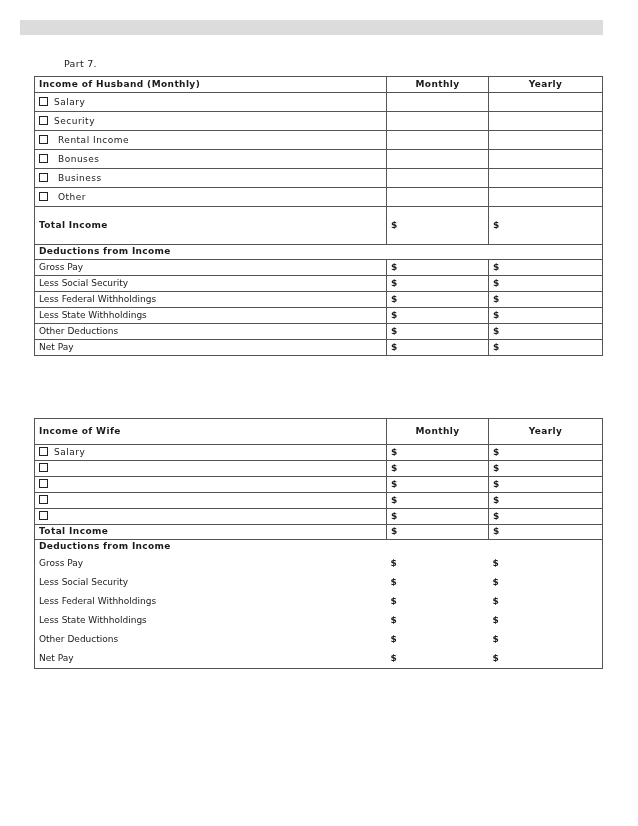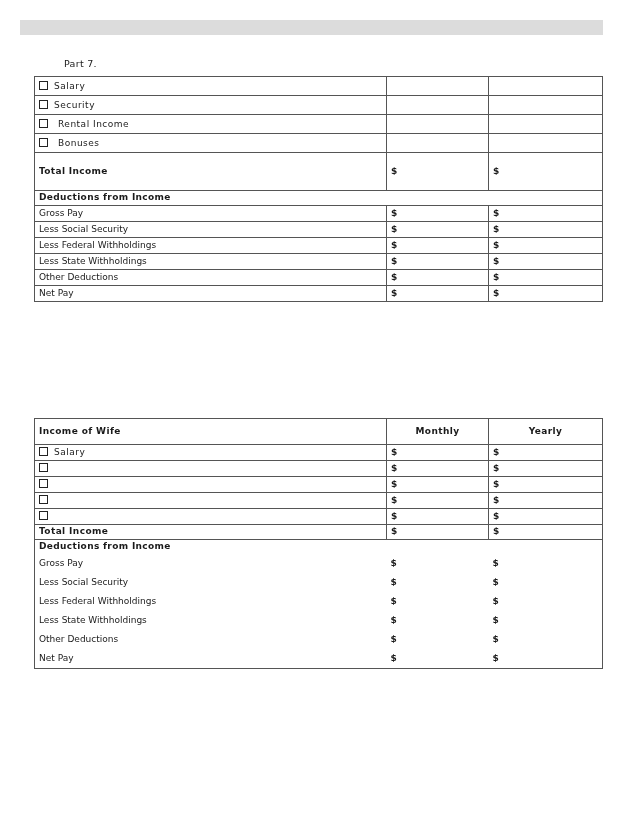--- a/index.html
+++ b/index.html
@@ -135,20 +135,25 @@
 
   <div class="part-label">Part 7.</div>
 
   <table class="form-table" id="table-husband">
     <colgroup>
       <col class="c-label">
         <col class="c-month">
         <col class="c-year">
     </colgroup>
     <tbody>
+      <tr class="r-head">
+        <td class="hdr">Income of Husband (Monthly)</td>
+        <td class="hdr-center">Monthly</td>
+        <td class="hdr-center">Yearly</td>
+      </tr>
 
       <tr class="r-item">
         <td>
           <span class="cb"></span><span class="cb-label">Salary</span>
         </td>
         <td></td>
         <td></td>
       </tr>
 
       <tr class="r-item">
@@ -169,21 +174,35 @@
 
 
       <tr class="r-item">
         <td>
           <span class="cb"></span><span class="cb-label indent">Bonuses</span>
         </td>
         <td></td>
         <td></td>
       </tr>
 
-
+      <tr class="r-item">
+        <td>
+          <span class="cb"></span><span class="cb-label indent">Business</span>
+        </td>
+        <td></td>
+        <td></td>
+      </tr>
+
+      <tr class="r-item">
+        <td>
+          <span class="cb"></span><span class="cb-label indent">Other</span>
+        </td>
+        <td></td>
+        <td></td>
+      </tr>
 
       <tr class="r-total">
         <td class="bold vbottom">Total Income</td>
         <td class="money money-top">$</td>
         <td class="money money-top">$</td>
       </tr>
 
       <tr class="r-sect">
         <td colspan="3" class="bold">Deductions from Income</td>
       </tr>

